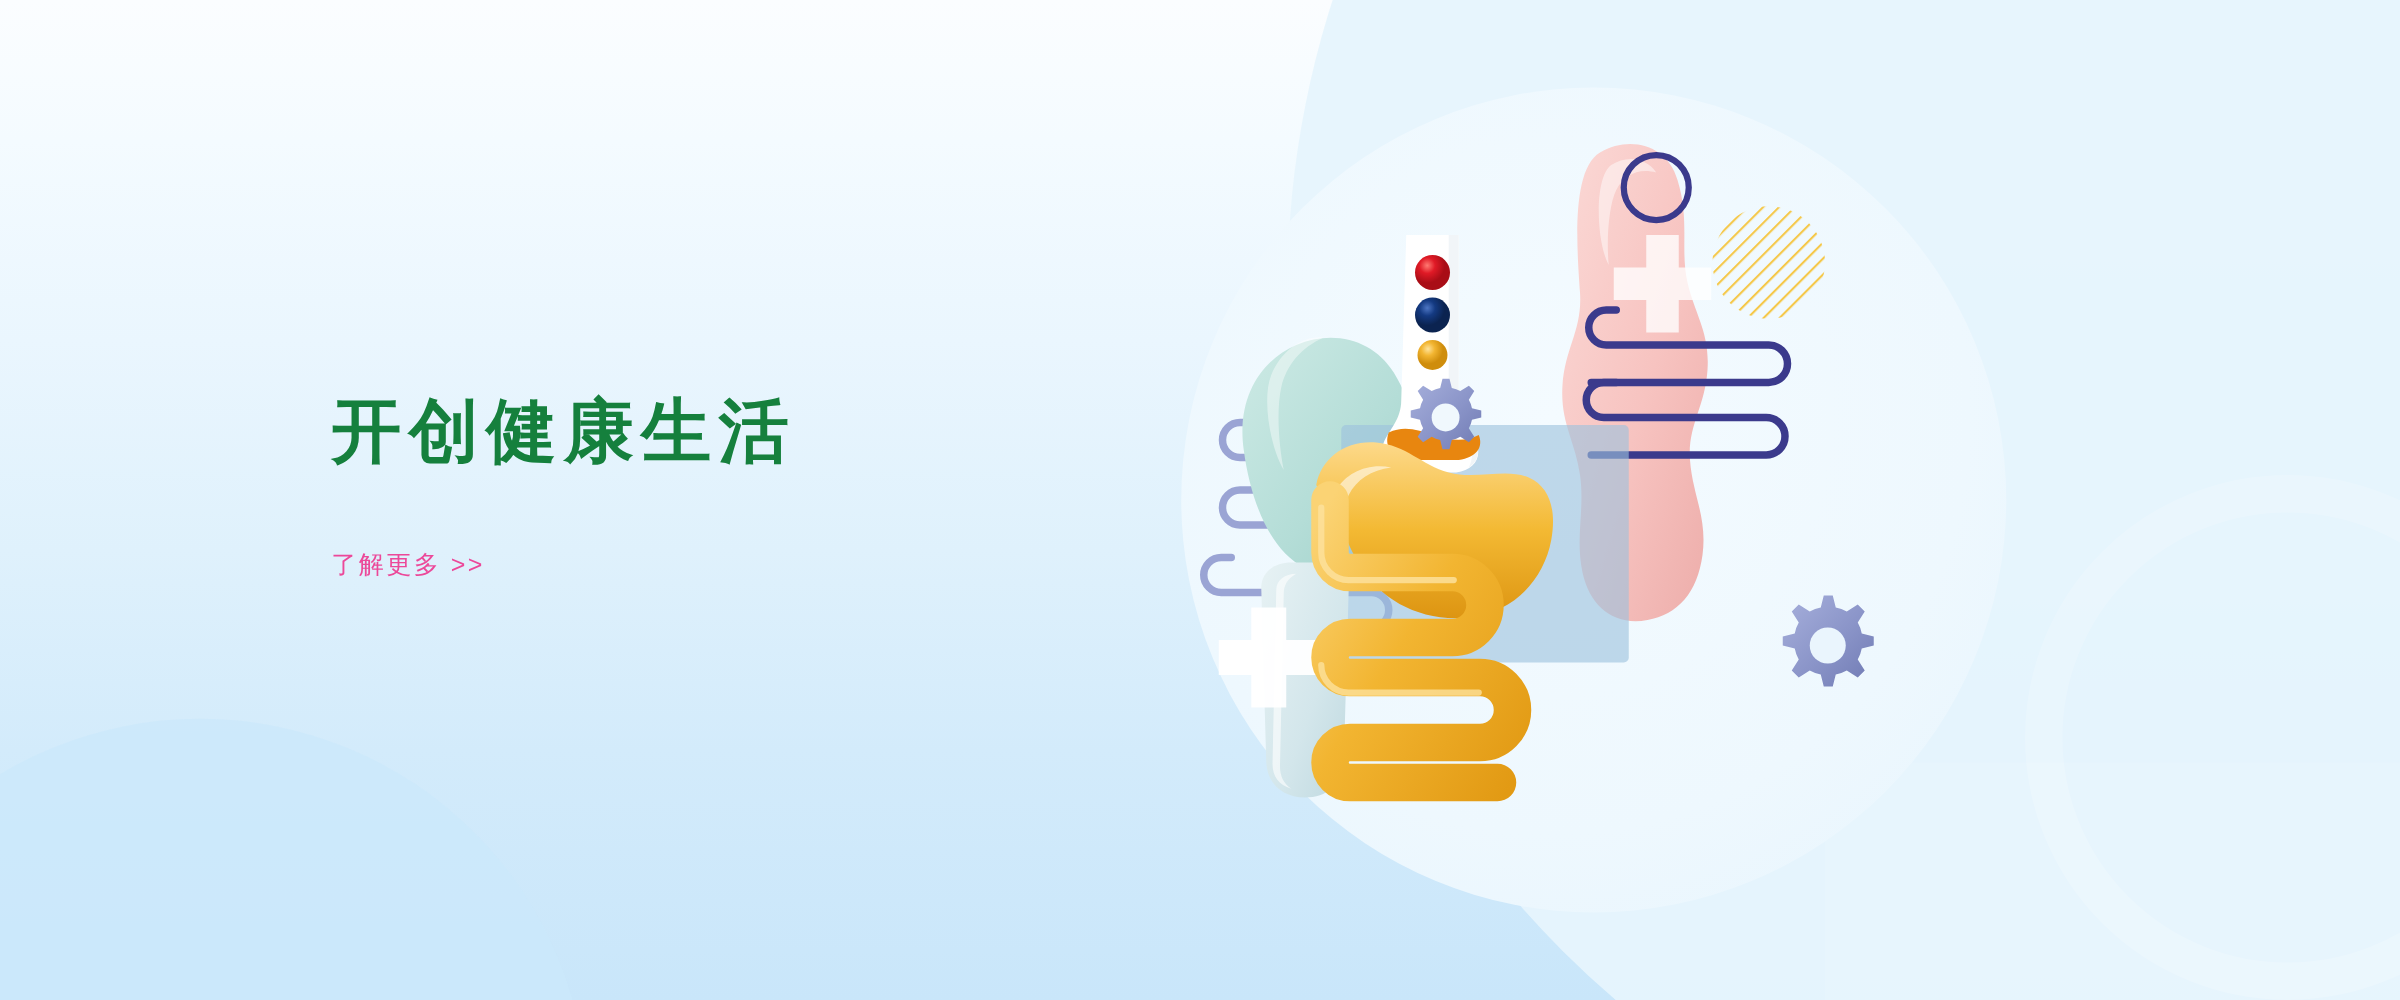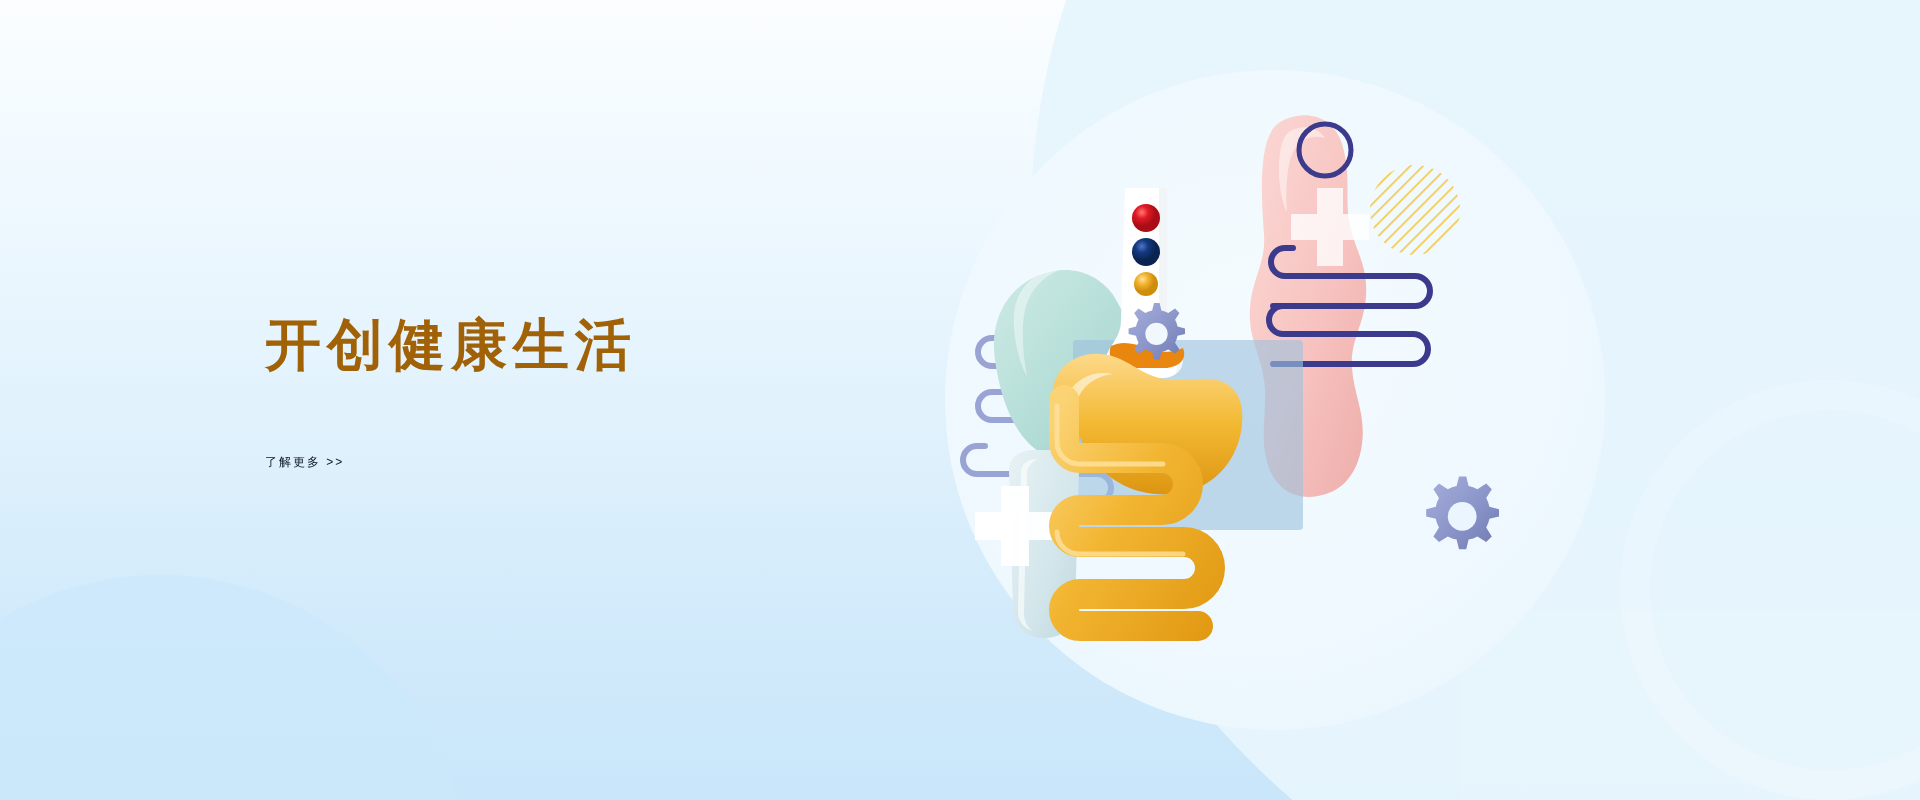--- a/index.html
+++ b/index.html
@@ -32,28 +32,28 @@
     position:absolute; right:-60px; top:610px;
     width:520px; height:300px; border-radius:60px;
     background:rgba(255,255,255,.10);
   }
 
   
   .hero-copy {
     position:absolute; left:265px; top:300px; width:620px; z-index:8;
   }
   .headline {
-    color:#a16207;
+    color:#15803d;
     font-size:56px; font-weight:bold;
     letter-spacing:6px; line-height:1.6;
     white-space:nowrap;
   }
   .more-link {
-    display:inline-block; margin-top:64px;
-    color:#0f172a; font-size:12px; letter-spacing:2px;
+    display:inline-block; margin-top:48px;
+    color:#ec4899; font-size:20px; letter-spacing:2px;
     text-decoration:none; cursor:pointer;
   }
 
   
   .illus-wrap {
     position:absolute; left:945px; top:70px;
     width:660px; height:660px; z-index:6;
   }
   .illus-disc {
     position:absolute; left:0; top:0; width:660px; height:660px;

